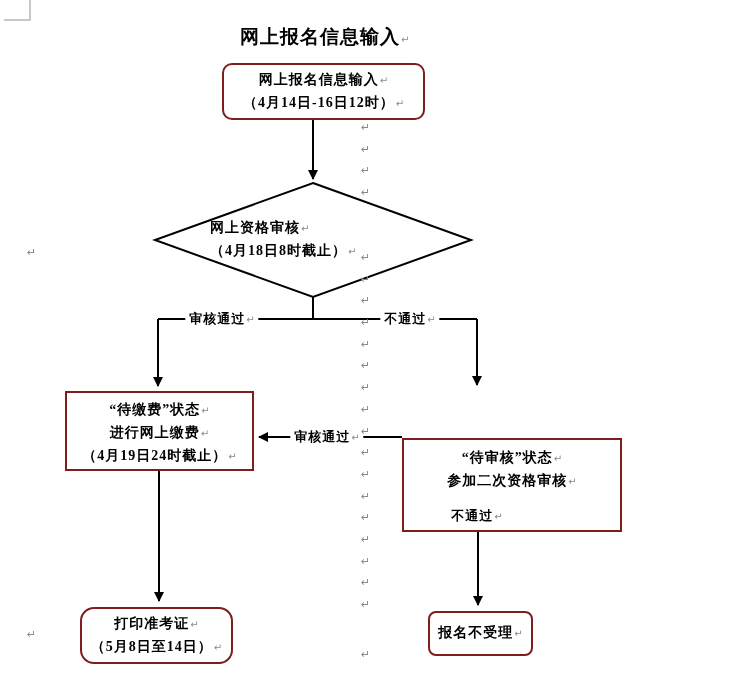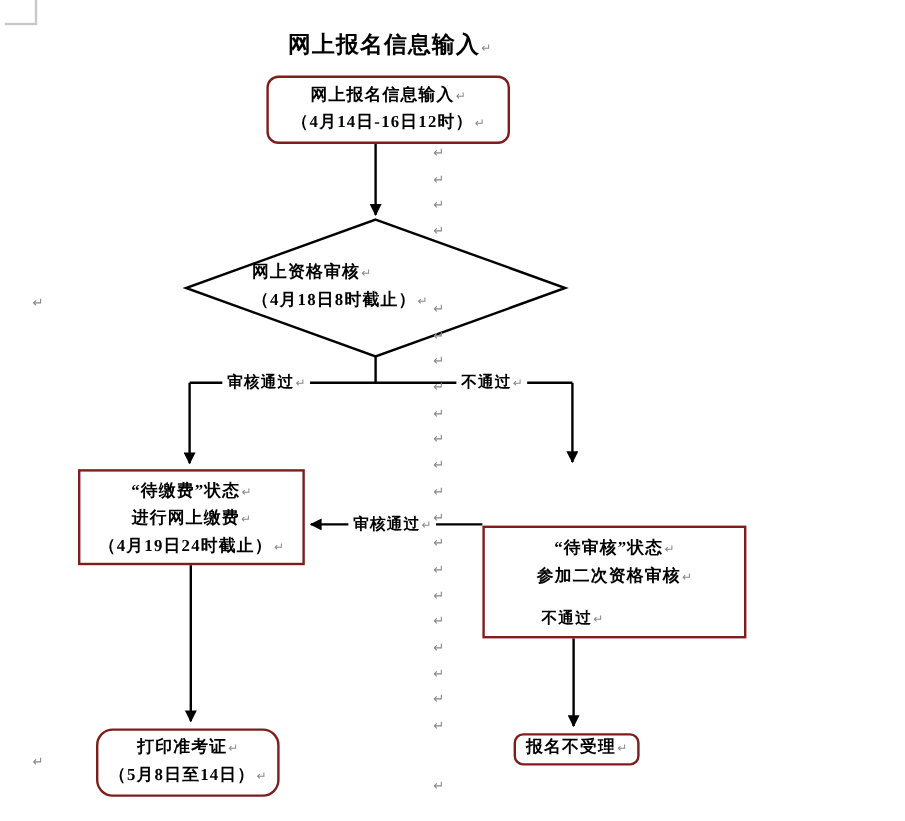--- a/index.html
+++ b/index.html
@@ -89,21 +89,21 @@
   <div class="node" style="left:402px; top:390px; width:220px; height:94px; padding-top:7px;margin-top:48px;">
     <div class="line"><span>“待审核”状态</span><span class="pm">↵</span></div>
     <div class="line"><span>参加二次资格审核</span><span class="pm">↵</span></div>
   </div>
 
   <div class="node rounded centered" style="left:80px; top:607px; width:153px; height:57px;border-radius:14px;">
     <div class="line"><span>打印准考证</span><span class="pm">↵</span></div>
     <div class="line"><span>（5月8日至14日）</span><span class="pm">↵</span></div>
   </div>
 
-  <div class="node rounded-sm centered" style="left:428px; top:611px; width:105px; height:27px;">
+  <div class="node rounded-sm centered" style="left:428px; top:611px; width:105px; height:45px;">
     <div class="line"><span>报名不受理</span><span class="pm">↵</span></div>
   </div>
 
   <div class="elabel" style="left:222px; top:319px;"><span>审核通过</span><span class="pm">↵</span></div>
   <div class="elabel" style="left:410px; top:319px;"><span>不通过</span><span class="pm">↵</span></div>
   <div class="elabel" style="left:327px; top:437px;"><span>审核通过</span><span class="pm">↵</span></div>
   <div class="elabel" style="left:477px; top:516px;"><span>不通过</span><span class="pm">↵</span></div>
 
   <div id="marks-layer">
       <span class="colmark" style="left: 361px; top: 122px;">↵</span>

